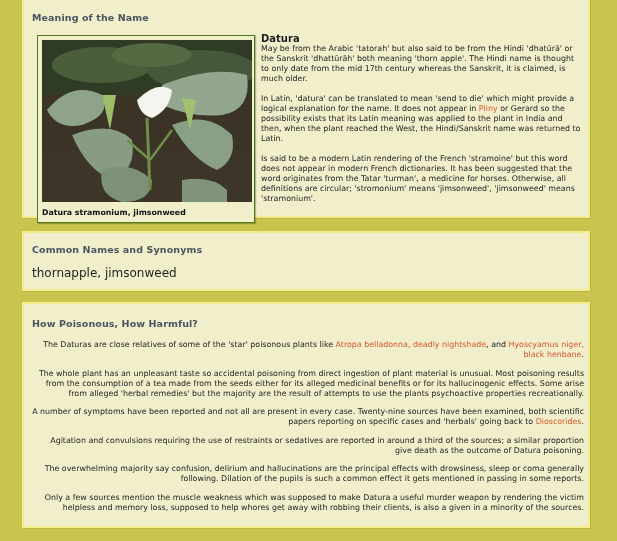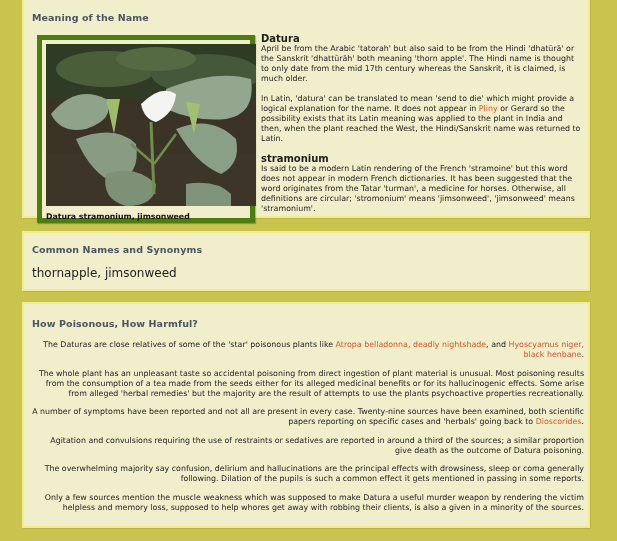--- a/index.html
+++ b/index.html
@@ -24,21 +24,21 @@
     letter-spacing: 0.1px;
   }
   .p1 { top: -2px; height: 220px; border-top: none; }
   .p2 { top: 231px; height: 60px; }
   .p3 { top: 302px; height: 226px; }
 
   .figure {
     position: absolute; left: 13px; top: 37px;
     width: 218px; height: 188px;
     background: #f1eecc;
-    border: 5px solid #4d7c0f;
+    border: 1px solid #4d7c0f;
     box-shadow: 1px 1px 1px rgba(0,0,0,0.25);
     box-sizing: border-box;
     z-index: 2;
   }
   .photo {
     position: absolute; left: 4px; top: 4px; width: 210px; height: 162px;
     background: #3b3a2a; overflow: hidden;
   }
   .caption {
     position: absolute; left: 4px; top: 172px;
@@ -87,23 +87,22 @@
         <path d="M105 78 L108 150" stroke="#6f8f4d" stroke-width="3"></path>
         <path d="M108 120 L130 90" stroke="#6f8f4d" stroke-width="2.5"></path>
         <path d="M108 120 L85 100" stroke="#6f8f4d" stroke-width="2.5"></path>
       </svg>
     </div>
     <div class="caption">Datura stramonium, jimsonweed</div>
   </div>
 
   <div class="textcol">
     <b>Datura</b>
-    <p>April be from the Arabic 'tatorah' but also said to be from the Hindi 'dhatūrā' or the Sanskrit 'dhattūrāh' both meaning 'thorn apple'. The Hindi name is thought to only date from the mid 17th century whereas the Sanskrit, it is claimed, is much older.</p>
+    <p>May be from the Arabic 'tatorah' but also said to be from the Hindi 'dhatūrā' or the Sanskrit 'dhattūrāh' both meaning 'thorn apple'. The Hindi name is thought to only date from the mid 17th century whereas the Sanskrit, it is claimed, is much older.</p>
     <p><span>In Latin, 'datura' can be translated to mean 'send to die' which might provide a logical explanation for the name. It does not appear in </span><a class="link">Pliny</a><span> or Gerard so the possibility exists that its Latin meaning was applied to the plant in India and then, when the plant reached the West, the Hindi/Sanskrit name was returned to Latin.</span></p>
-    <b>stramonium</b>
     <p>Is said to be a modern Latin rendering of the French 'stramoine' but this word does not appear in modern French dictionaries. It has been suggested that the word originates from the Tatar 'turman', a medicine for horses. Otherwise, all definitions are circular; 'stromonium' means 'jimsonweed', 'jimsonweed' means 'stramonium'.</p>
   </div>
 </div>
 
 <div class="panel p2">
   <h2 style="left:8px; top:11px;">Common Names and Synonyms</h2>
   <div class="synonyms">thornapple, jimsonweed</div>
 </div>
 
 <div class="panel p3">

